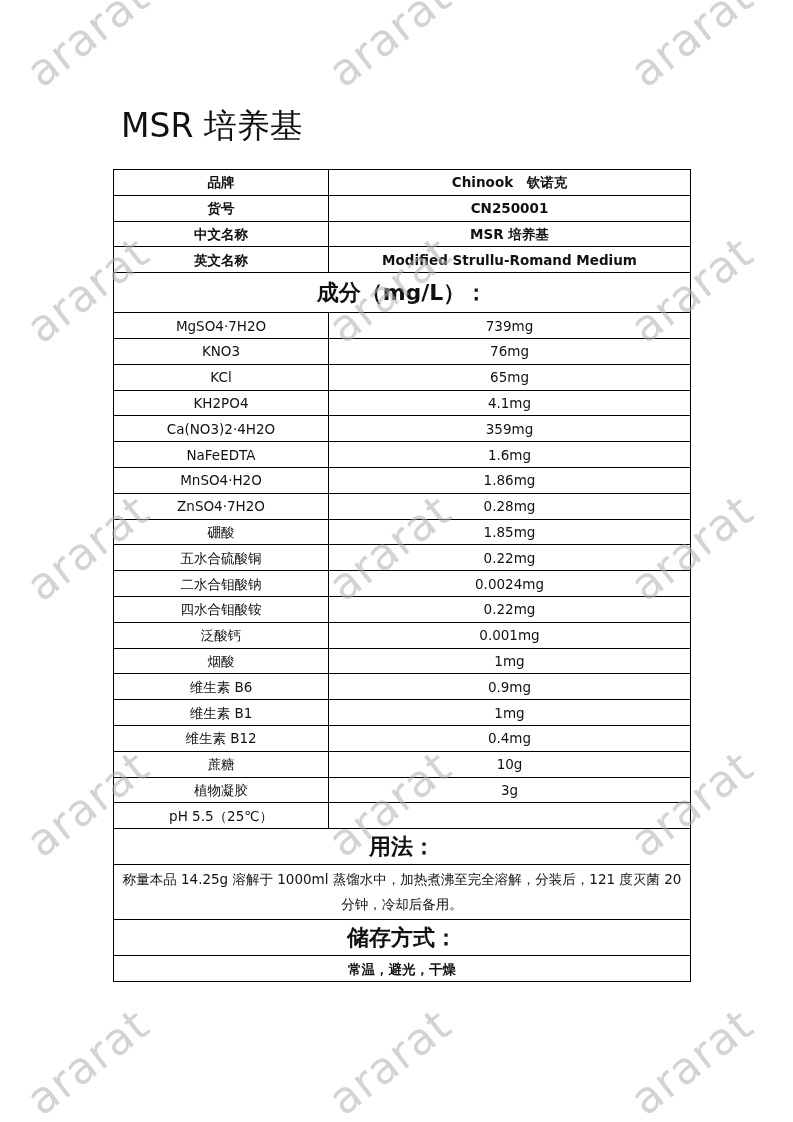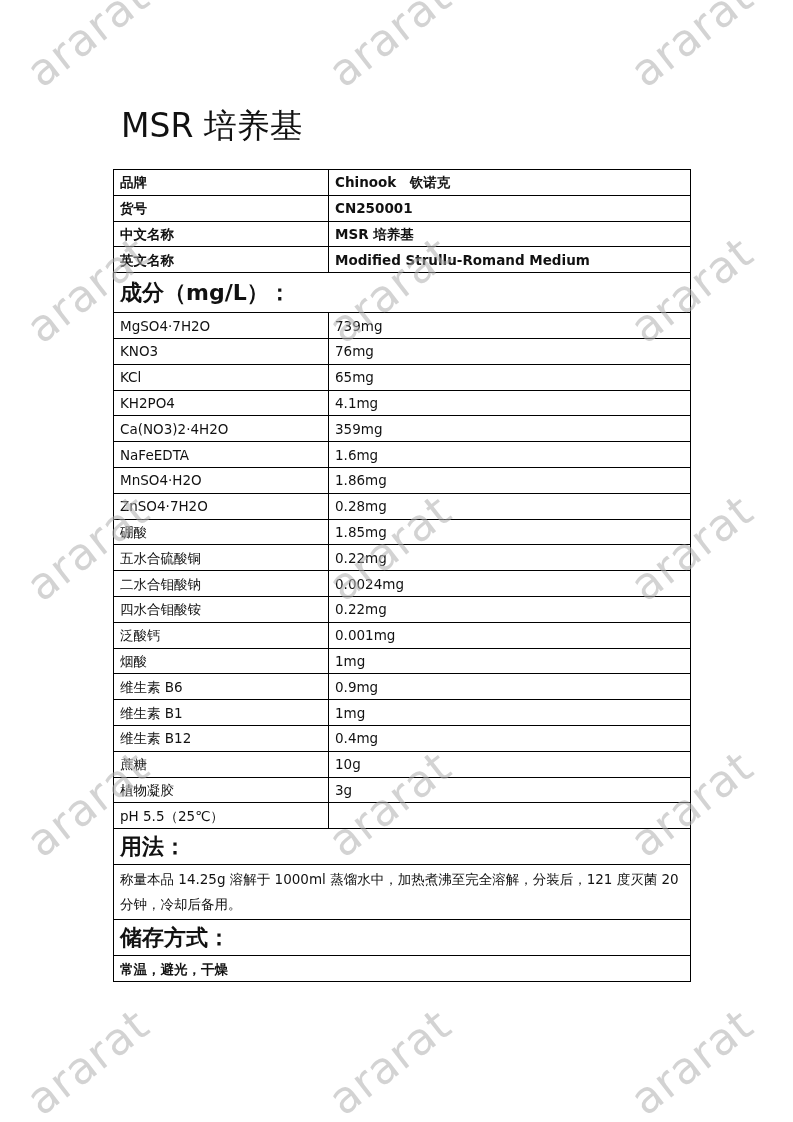--- a/index.html
+++ b/index.html
@@ -3,21 +3,21 @@
 <meta charset="utf-8">
 <style>
   html, body { margin: 0; padding: 0; background: #ffffff; }
   body { width: 793px; height: 1122px; position: relative; overflow: hidden;
          font-family: "DejaVu Sans", "Liberation Sans", sans-serif; color: #111; }
   .title { position: absolute; left: 121px; top: 104px; font-size: 33px; font-weight: normal;
            letter-spacing: 0px; color: #111; white-space: nowrap; }
   table.spec { position: absolute; left: 113px; top: 169px; width: 578px;
                border-collapse: collapse; table-layout: fixed; font-size: 13.5px; }
   table.spec td { border: 1px solid #000; padding: 0 6px; height: 24.8px; line-height: 24px;
-                  vertical-align: middle; white-space: nowrap; overflow: hidden; }
+                  vertical-align: middle; white-space: nowrap; overflow: hidden; text-align: center; }
   table.spec col.c1 { width: 215px; }
   td.bold { font-weight: bold; }
   td.section { font-size: 22px; font-weight: bold; height: 39px !important; }
   td.section.tall { height: 35px !important; }
   td.para { white-space: normal !important; line-height: 25px !important; padding: 2px 6px !important;
             font-size: 13.5px; margin-left: 28px; }
   td.store { height: 25px; font-weight: bold; }
   .wm { position: absolute; font-size: 44px; color: rgba(175,175,175,0.55);
         transform: rotate(-38deg); transform-origin: left bottom; letter-spacing: 1px;
         font-family: "DejaVu Sans", sans-serif; pointer-events: none; z-index: 5; }

